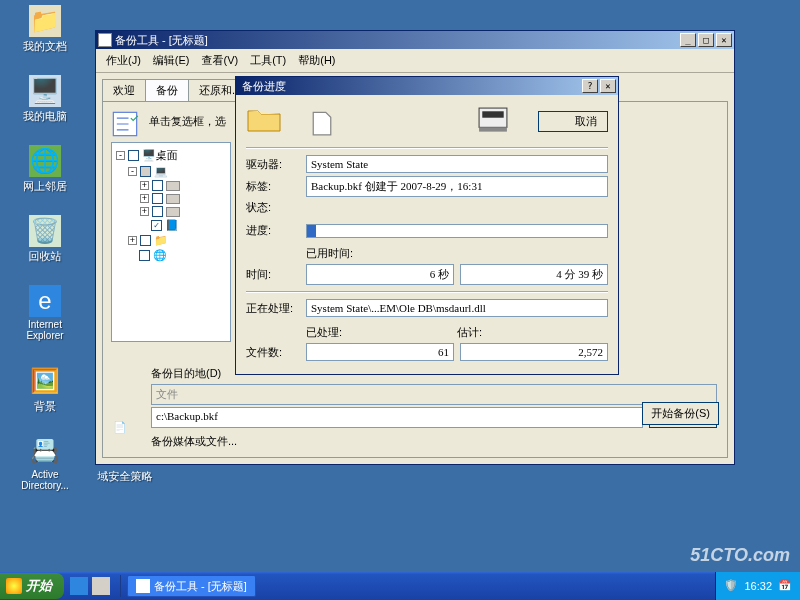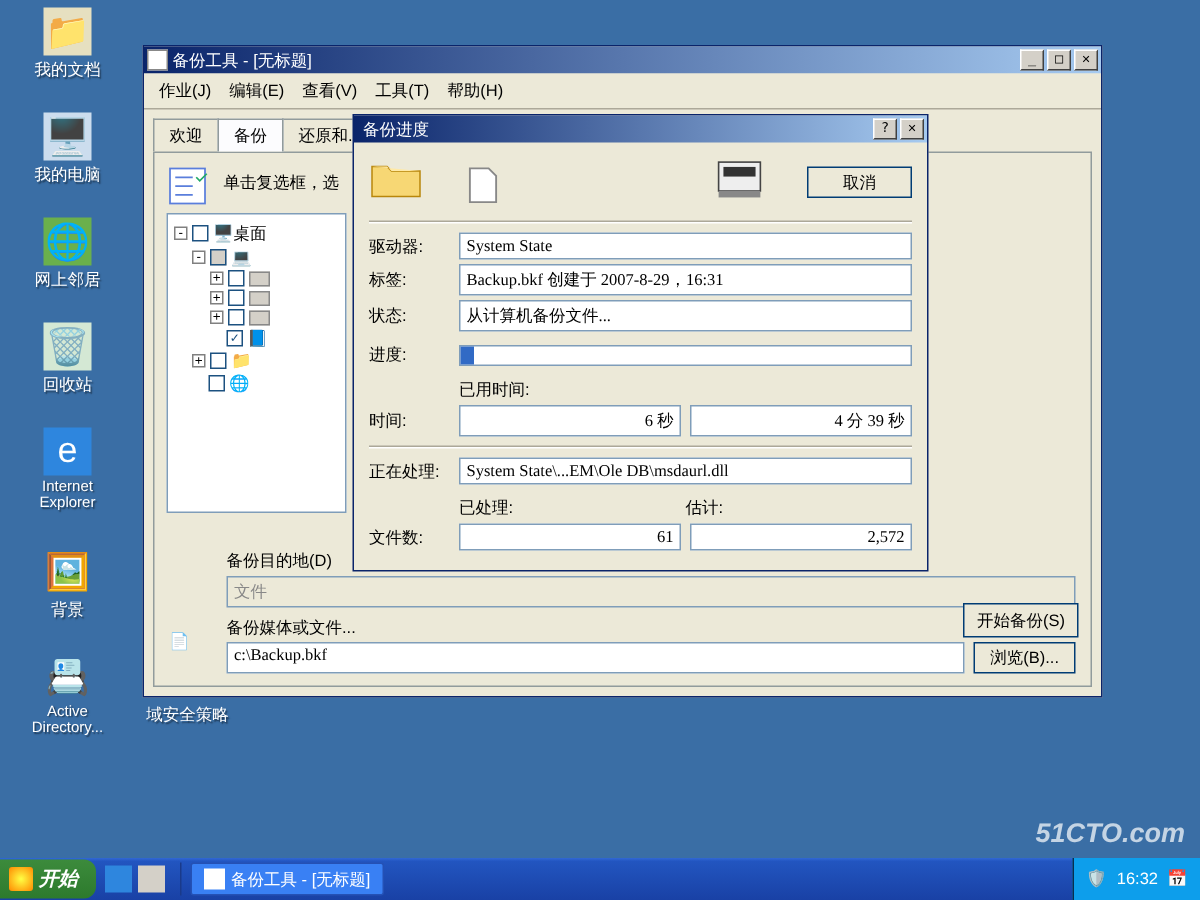--- a/index.html
+++ b/index.html
@@ -193,25 +193,25 @@
     <div style="position:absolute; left:10px; bottom:8px; right:10px;">
       <div style="display:flex; align-items:flex-end; gap:10px;">
         <div style="flex:0 0 auto;">
           <div style="width:28px;height:28px;">📄</div>
         </div>
         <div style="flex:1;">
           <div class="field-row">
             <div>备份目的地(D)</div>
           </div>
           <div class="field-val" style="background:#ece9d8; color:#888;">文件</div>
-          <div style="margin-top:6px;">备份媒体或文件...</div>
           <div style="display:flex; gap:6px; margin-top:2px;">
             <div class="field-val" style="flex:1;">c:\Backup.bkf</div>
             <div class="btn">浏览(B)...</div>
           </div>
+          <div style="margin-top:6px;">备份媒体或文件...</div>
         </div>
       </div>
     </div>
 
     <div class="btn" style="position:absolute; right:8px; top:300px; padding:3px 8px;">开始备份(S)</div>
 
   </div>
 </div>
 
 <div class="dlg" style="left:235px; top:76px; width:384px;">
@@ -234,35 +234,34 @@
           </svg>
       </div>
       <div style="flex:1"></div>
       <div style="width:30px;height:28px;">
         <svg viewBox="0 0 28 24">
             <rect x="1" y="1" width="26" height="18" fill="#eee" stroke="#444"></rect>
             <rect x="4" y="4" width="20" height="6" fill="#333"></rect>
             <rect x="1" y="19" width="26" height="4" fill="#888"></rect>
           </svg>
       </div>
-      <div class="btn" style="min-width:70px;">取消</div>
+      <div class="btn" style="min-width:70px;text-align:right;">取消</div>
     </div>
     <hr class="hr">
 
     <div class="field-row">
       <div class="field-label">驱动器:</div>
       <div class="field-val">System State</div>
     </div>
     <div class="field-row">
       <div class="field-label">标签:</div>
       <div class="field-val">Backup.bkf 创建于 2007-8-29，16:31</div>
     </div>
     <div class="field-row">
       <div class="field-label">状态:</div>
-      <div class="field-val">从计算机备份文件...</div>
     </div>
 
     <div class="field-row" style="margin-top:8px;">
       <div class="field-label">进度:</div>
       <div class="progress-bar" style="flex:1;">
         <div class="progress-fill" id="pfill" style="width: 3%;"></div>
       </div>
     </div>
 
     <div style="display:flex; margin-top:8px;">

